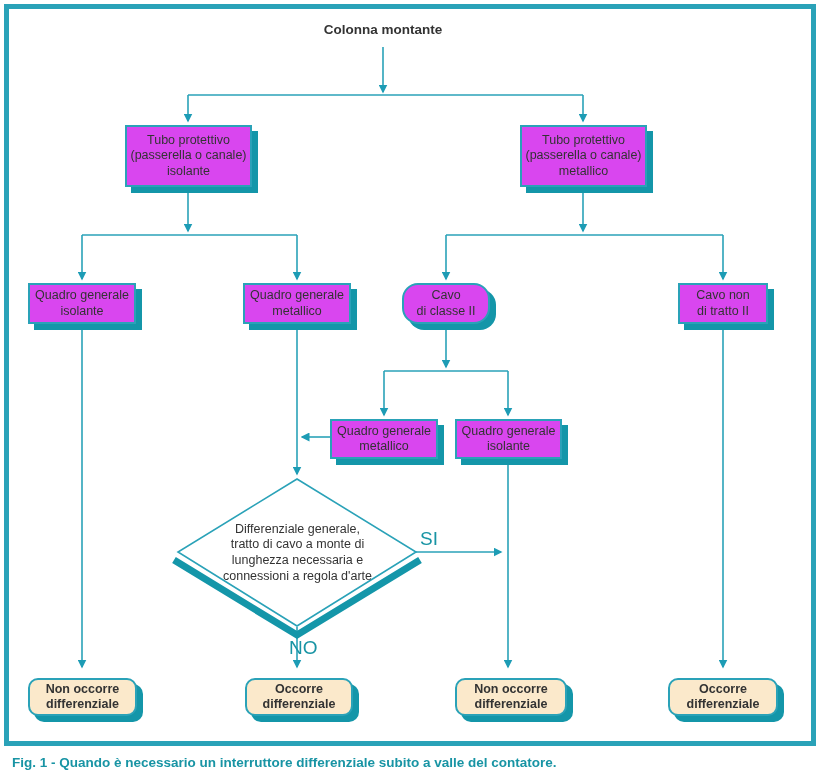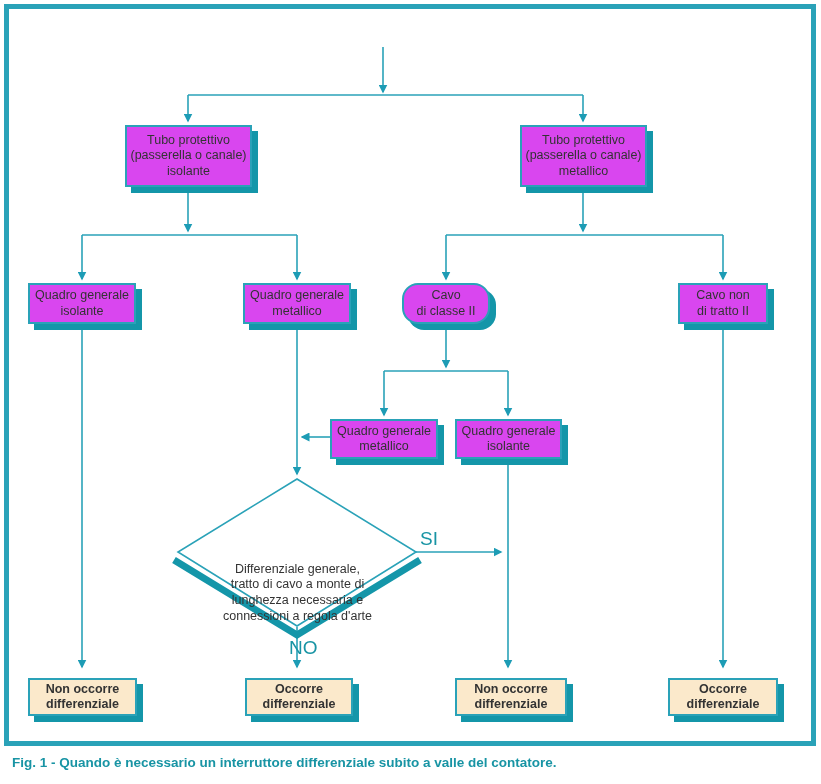--- a/index.html
+++ b/index.html
@@ -21,26 +21,26 @@
     text-align:center;font-weight:bold;font-size:13.5px;color:var(--ink);
   }
   svg.connectors{position:absolute;left:0;top:0;width:821px;height:784px;}
   .node{
     position:absolute;display:flex;align-items:center;justify-content:center;
     background:#d946ef;border:2px solid var(--teal);
     box-shadow:6px 6px 0 0 var(--teal-dark);
     font-size:12.5px;line-height:1.22;color:var(--ink);
     text-align:center;white-space:pre-line;box-sizing:border-box;
   }
-  .node.outcome{background:var(--cream);font-weight:bold;}
+  .node.outcome{background:var(--cream);font-weight:bold;border-radius:10px;}
   .diamond-text{
     position:absolute;left:200px;top:515px;width:195px;height:76px;
     display:flex;align-items:center;justify-content:center;
     font-size:12.5px;line-height:1.26;color:var(--ink);
-    text-align:center;white-space:pre-line;margin-top:40px;
+    text-align:center;white-space:pre-line;
   }
   .branch-label{
     position:absolute;font-weight:normal;font-size:19px;color:var(--caption);
   }
   .branch-label.si{left:420px;top:528px;}
   .branch-label.no{left:289px;top:637px;}
   .caption{
     position:absolute;left:5px;top:755px;width:810px;
     font-weight:bold;font-size:13.5px;color:var(--caption);padding-left:7px;
   }
@@ -87,20 +87,21 @@
       <line x1="508" y1="460" x2="508" y2="667" marker-end="url(#arr)"></line>
 
       <line x1="416" y1="552" x2="501" y2="552" marker-end="url(#arr)"></line>
       <line x1="297" y1="627" x2="297" y2="667" marker-end="url(#arr)"></line>
     </g>
 
     <polyline points="174,560 297,635 420,560" stroke="#1496a9" stroke-width="7" fill="none"></polyline>
     <polygon points="297,479 416,552 297,626 178,552" fill="#ffffff" stroke="#2aa2b8" stroke-width="1.6"></polygon>
   </svg>
 
+  <div class="chart-title">Colonna montante</div>
 
   <div class="node" style="left:125px;top:125px;width:127px;height:62px;">Tubo protettivo
 (passerella o canale)
 isolante</div>
   <div class="node" style="left:520px;top:125px;width:127px;height:62px;">Tubo protettivo
 (passerella o canale)
 metallico</div>
 
   <div class="node" style="left:28px;top:283px;width:108px;height:41px;">Quadro generale
 isolante</div>

